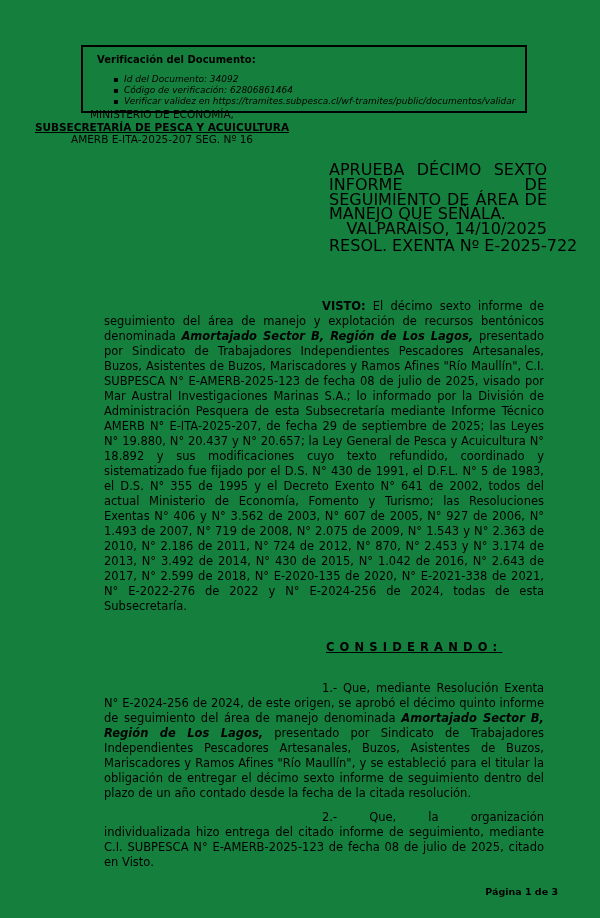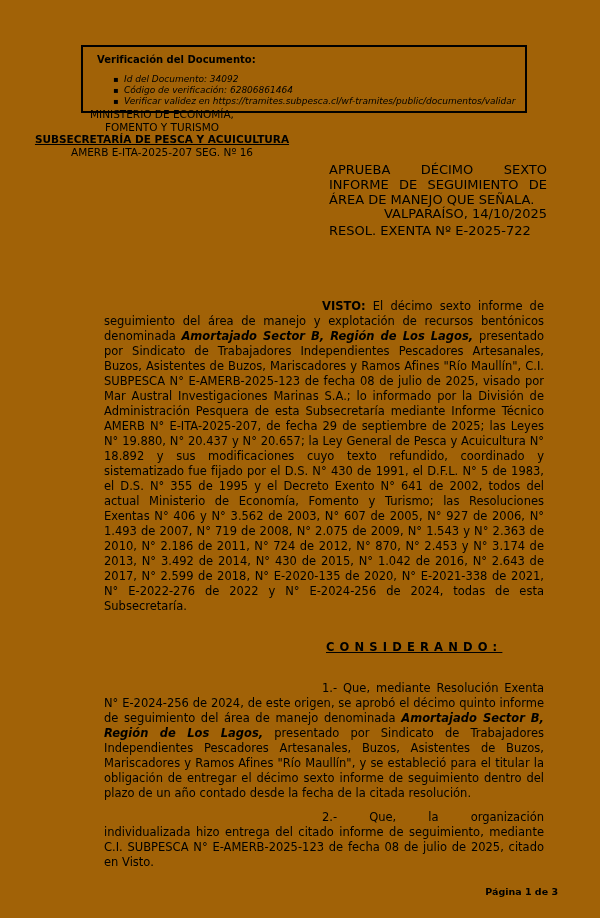--- a/index.html
+++ b/index.html
@@ -6,21 +6,21 @@
   * { margin: 0; padding: 0; box-sizing: border-box; }
   html, body { background: #ffffff; }
   body {
     font-family: "DejaVu Sans", "Liberation Sans", sans-serif;
     color: #000000;
   }
   .page {
     position: relative;
     width: 600px;
     height: 918px;
-    background: #a16207;
+    background: #15803d;
     overflow: hidden;
   }
 
   
   .verify-box {
     position: absolute;
     left: 81px;
     top: 45px;
     width: 446px;
     height: 68px;
@@ -65,21 +65,21 @@
     text-decoration: underline;
     text-align: center;
   }
 
   
   .subject-block {
     position: absolute;
     left: 329px;
     top: 163px;
     width: 218px;
-    font-size: 13px;
+    font-size: 16px;
     line-height: 14.8px;
   }
   .subject { text-align: justify; }
   .place-date { white-space: nowrap; text-align: right; }
   .resol-number { margin-top: 2px; white-space: nowrap; }
 
   
   .body-text {
     position: absolute;
     left: 104px;
@@ -119,21 +119,20 @@
     <div class="verify-title">Verificación del Documento:</div>
     <ul class="verify-list">
       <li>Id del Documento: 34092</li>
       <li>Código de verificación: 62806861464</li>
       <li>Verificar validez en https://tramites.subpesca.cl/wf-tramites/public/documentos/validar</li>
     </ul>
   </div>
 
   <div class="letterhead">
     <div>MINISTERIO DE ECONOMÍA,</div>
-    <div>FOMENTO Y TURISMO</div>
     <div class="lh-subsecretaria">SUBSECRETARÍA DE PESCA Y ACUICULTURA</div>
     <div>AMERB E-ITA-2025-207 SEG. Nº 16</div>
   </div>
 
   <div class="subject-block">
     <p class="subject">APRUEBA DÉCIMO SEXTO INFORME DE SEGUIMIENTO DE ÁREA DE MANEJO QUE SEÑALA.</p>
     <p class="place-date">VALPARAÍSO, 14/10/2025</p>
     <p class="resol-number">RESOL. EXENTA Nº E-2025-722</p>
   </div>
 

